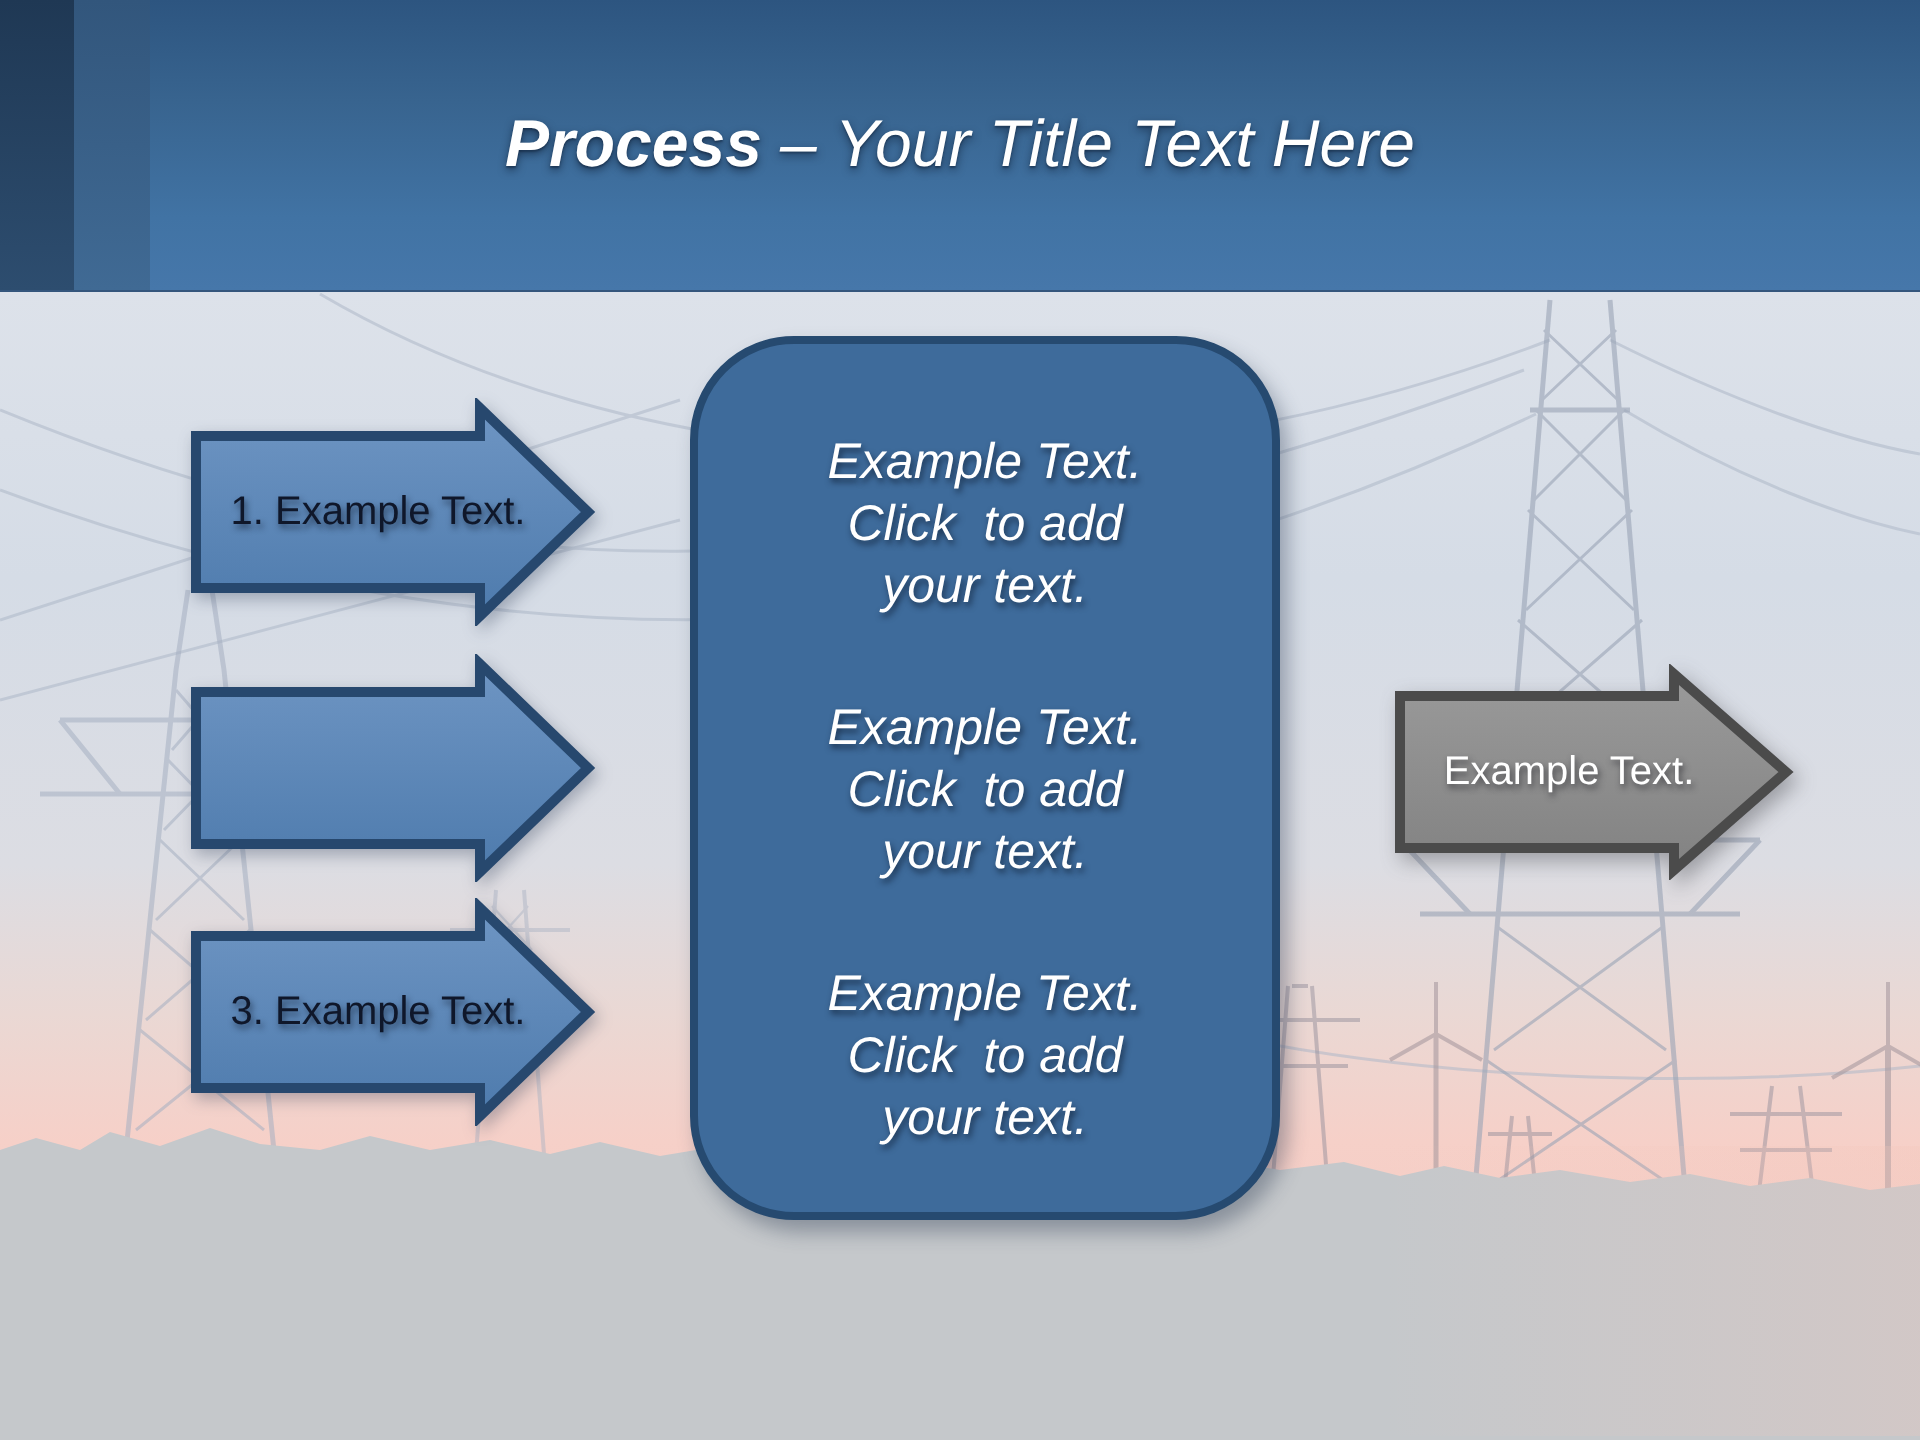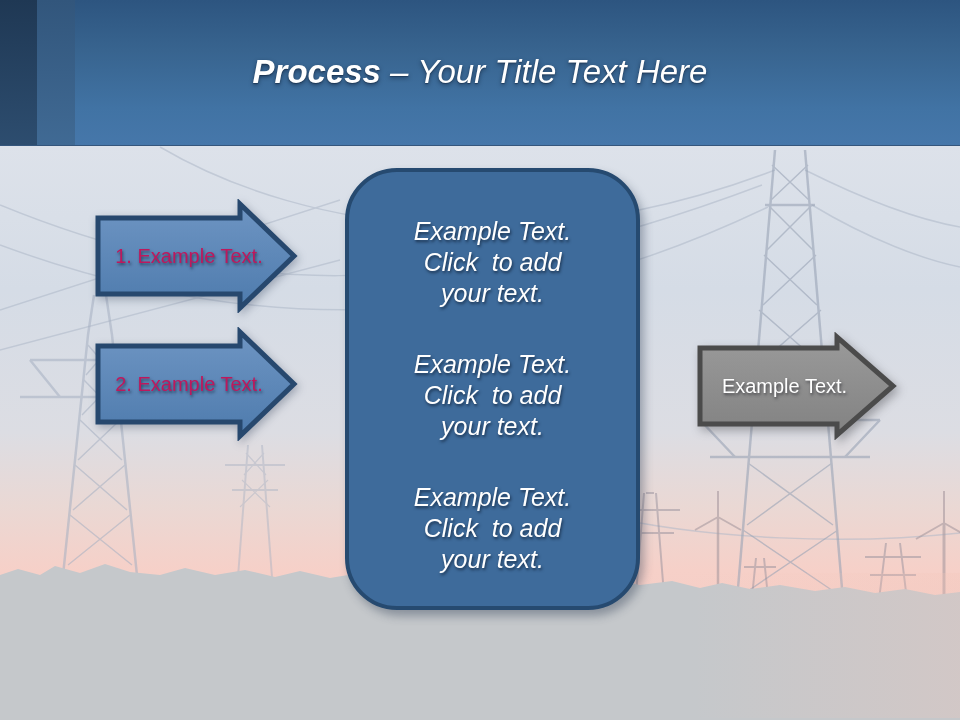--- a/index.html
+++ b/index.html
@@ -36,21 +36,21 @@
   .bg-photo{position:absolute;left:0;top:145px;width:960px;height:575px;}
   
   .step{position:absolute;left:95px;width:204px;height:114px;filter:drop-shadow(2px 3px 4px rgba(45,60,85,.35));}
   .step-1{top:199px;}
   .step-2{top:327px;}
   .step-3{top:449px;}
   .step svg, .result svg{position:absolute;left:0;top:0;}
   .step-label{
     position:absolute;left:6px;right:22px;top:0;bottom:0;
     display:flex;align-items:center;justify-content:center;
-    color:#be185d;font-size:20px;white-space:nowrap;
+    color:#0f172a;font-size:20px;white-space:nowrap;
     text-shadow:1px 2px 3px rgba(15,28,48,.65);
   }
   
   .panel{
     position:absolute;left:345px;top:168px;width:295px;height:442px;
     box-sizing:border-box;
     background:#3e6b9b;
     border:4px solid #264a70;
     border-radius:52px;
     box-shadow:4px 6px 10px rgba(40,55,80,.38);
@@ -184,23 +184,34 @@
   <div class="step step-2">
     <svg width="204" height="114" viewBox="0 0 204 114">
       <defs>
         <linearGradient id="stepFill2" x1="0" y1="0" x2="0" y2="1">
           <stop offset="0" stop-color="#6e95c3"></stop>
             <stop offset="1" stop-color="#4e7bad"></stop>
         </linearGradient>
       </defs>
       <polygon points="3,19 145,19 145,5 199,57 145,109 145,95 3,95" fill="url(#stepFill2)" stroke="#27486e" stroke-width="5" stroke-linejoin="miter"></polygon>
     </svg>
-    <span class="step-label">2. Example Text.</span>
-  </div>
-
+  </div>
+
+  <div class="step step-3">
+    <svg width="204" height="114" viewBox="0 0 204 114">
+      <defs>
+        <linearGradient id="stepFill3" x1="0" y1="0" x2="0" y2="1">
+          <stop offset="0" stop-color="#6e95c3"></stop>
+            <stop offset="1" stop-color="#4e7bad"></stop>
+        </linearGradient>
+      </defs>
+      <polygon points="3,19 145,19 145,5 199,57 145,109 145,95 3,95" fill="url(#stepFill3)" stroke="#27486e" stroke-width="5" stroke-linejoin="miter"></polygon>
+    </svg>
+    <span class="step-label">3. Example Text.</span>
+  </div>
 
   <div class="panel">
     <div class="panel-inner">
       <div class="panel-block">
         <div class="panel-line">Example Text.</div>
         <div class="panel-line">Click  to add</div>
         <div class="panel-line">your text.</div>
       </div>
       <div class="panel-block">
         <div class="panel-line">Example Text.</div>

